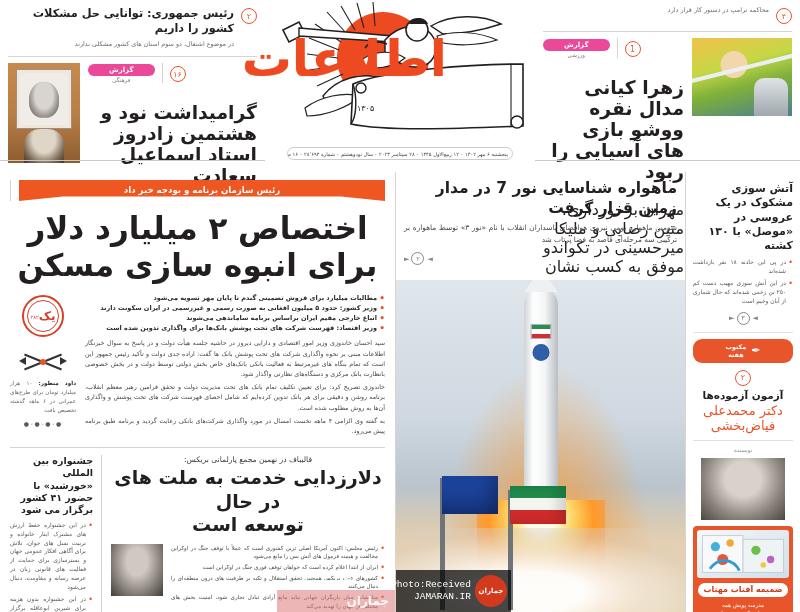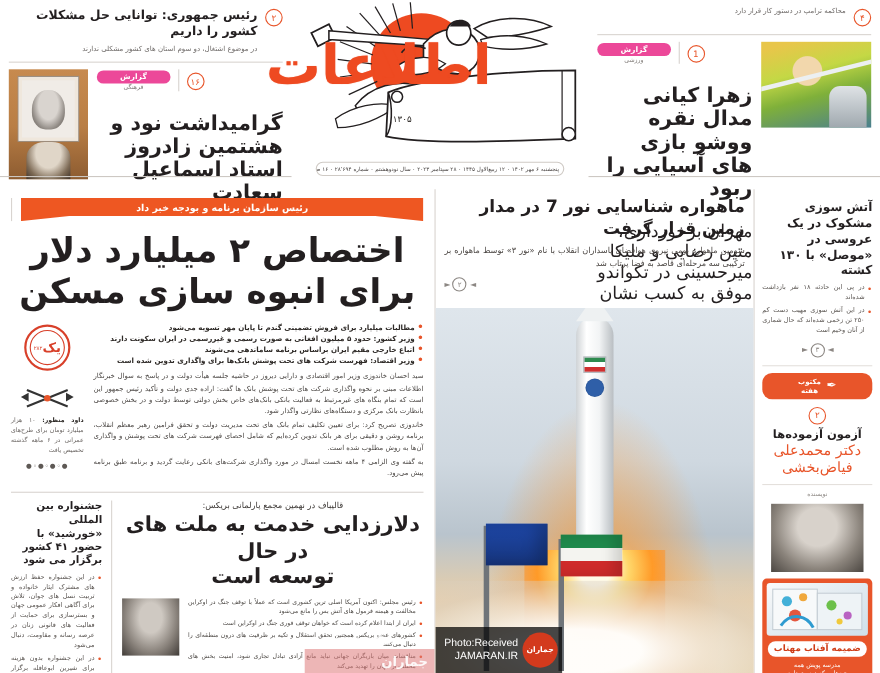--- a/index.html
+++ b/index.html
@@ -324,21 +324,21 @@
   .wm-photo {
     position: absolute; left: 0; bottom: 0; width: 115px; height: 42px;
     background: rgba(0,0,0,.72); color: #fff;
     display: flex; align-items: center; gap: 4px; padding: 0 4px;
   }
   .wm-photo .seal2 {
     width: 32px; height: 32px; border-radius: 50%; background: #d33a1d;
     display:flex; align-items:center; justify-content:center;
     font-size: 7px; color:#fff; font-weight: bold; flex: 0 0 auto;
   }
-  .wm-photo .lines { font-size: 9.5px; line-height: 1.25; font-family: Liberation Sans, sans-serif; }
+  .wm-photo .lines { font-size: 9.5px; line-height: 1.25; font-family: Liberation Mono, monospace; }
   .wm-jam {
     position: absolute; right: 0; bottom: 0; width: 118px; height: 22px;
     background: rgba(222,122,122,.55);
     display: flex; align-items: center; justify-content: flex-start; padding-right: 6px;
   }
   .wm-jam .txt { color: #fff; font-size: 12px; font-weight: bold; letter-spacing: -.5px; opacity: .92; }
   .wm-arrow {
     position: absolute; right: 34px; bottom: 24px; width: 66px; height: 11px;
     background: rgba(255,255,255,.85);
     clip-path: polygon(0 28%, 74% 28%, 74% 0, 100% 50%, 74% 100%, 74% 72%, 0 72%);

